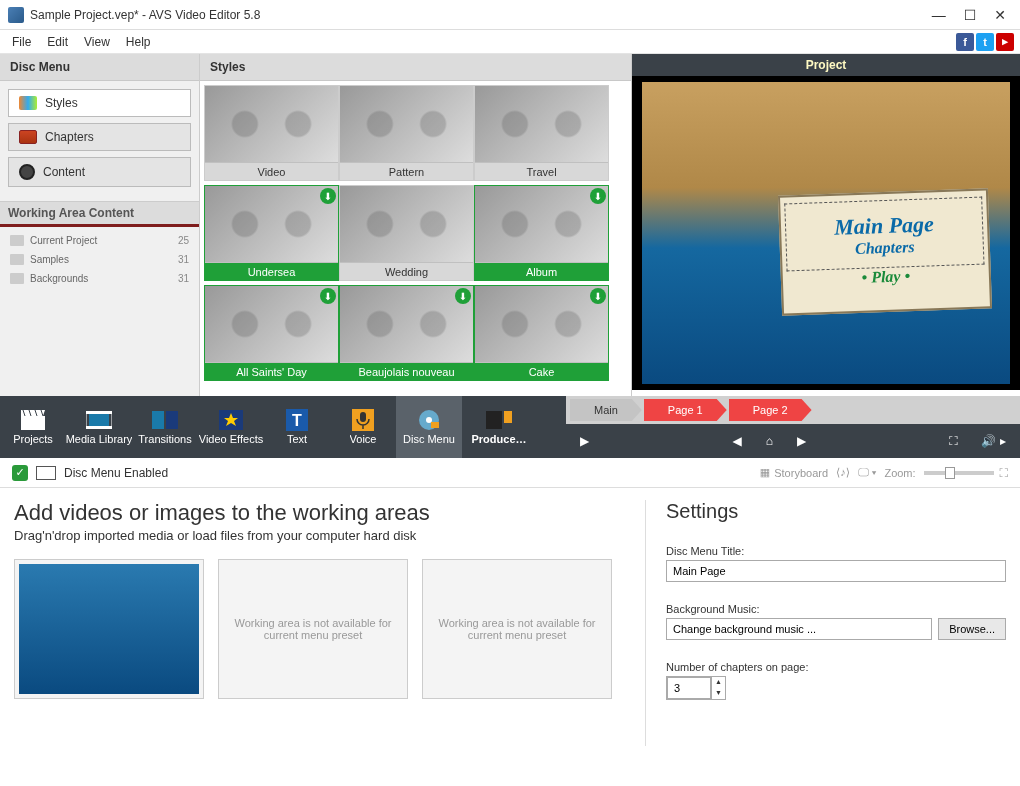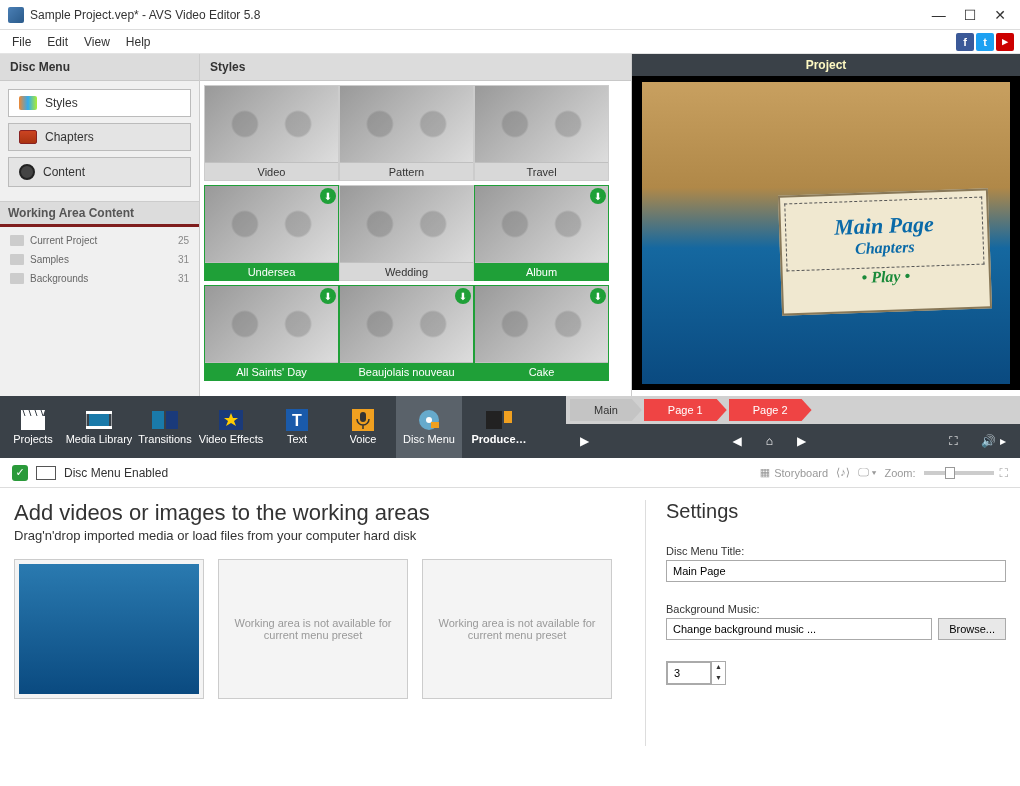--- a/index.html
+++ b/index.html
@@ -377,20 +377,21 @@
       <input type="text" value="Main Page" style="">
     </div>
     <div class="field">
       <div class="flab">Background Music:</div>
       <div class="bgm-row">
         <input type="text" value="Change background music ..." style="">
         <button class="browsebtn">Browse...</button>
       </div>
     </div>
     <div class="field">
+      <div class="flab">Number of chapters on page:</div>
       <div class="numsel">
         <input type="text" value="3" style="">
         <div class="spins">
             <span>▲</span>
             <span>▼</span>
           </div>
       </div>
     </div>
   </div>
 </div>

